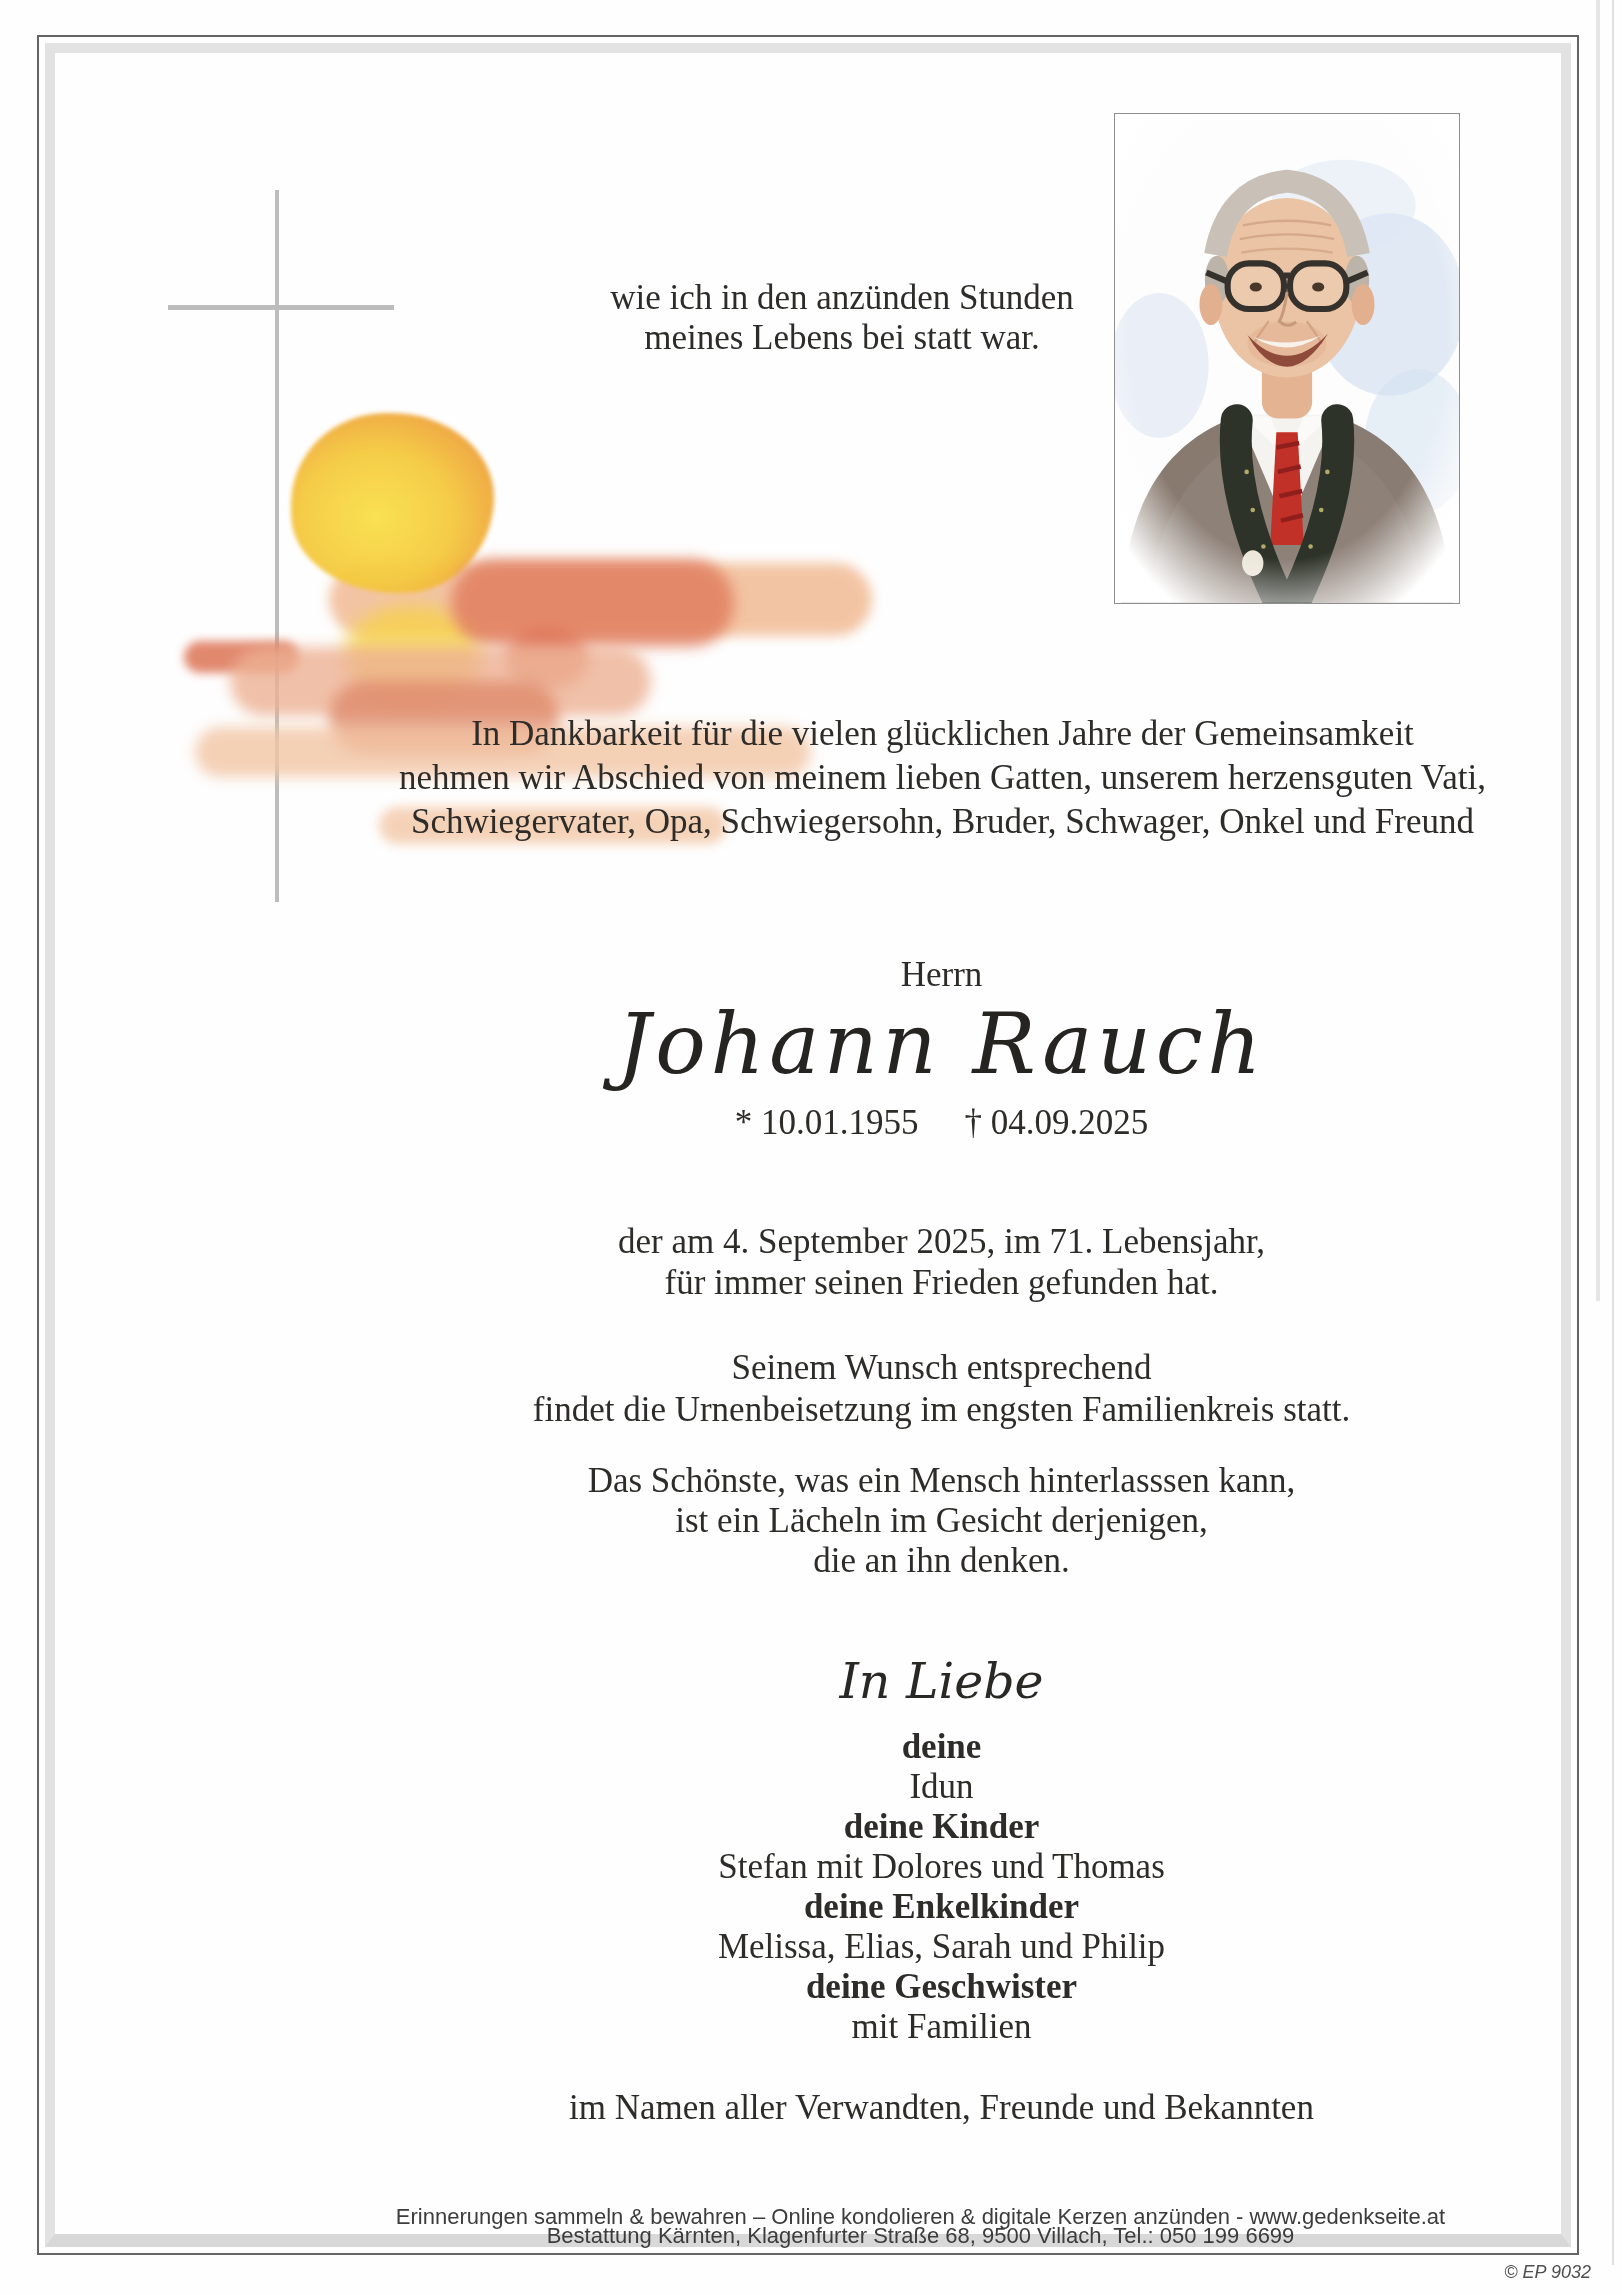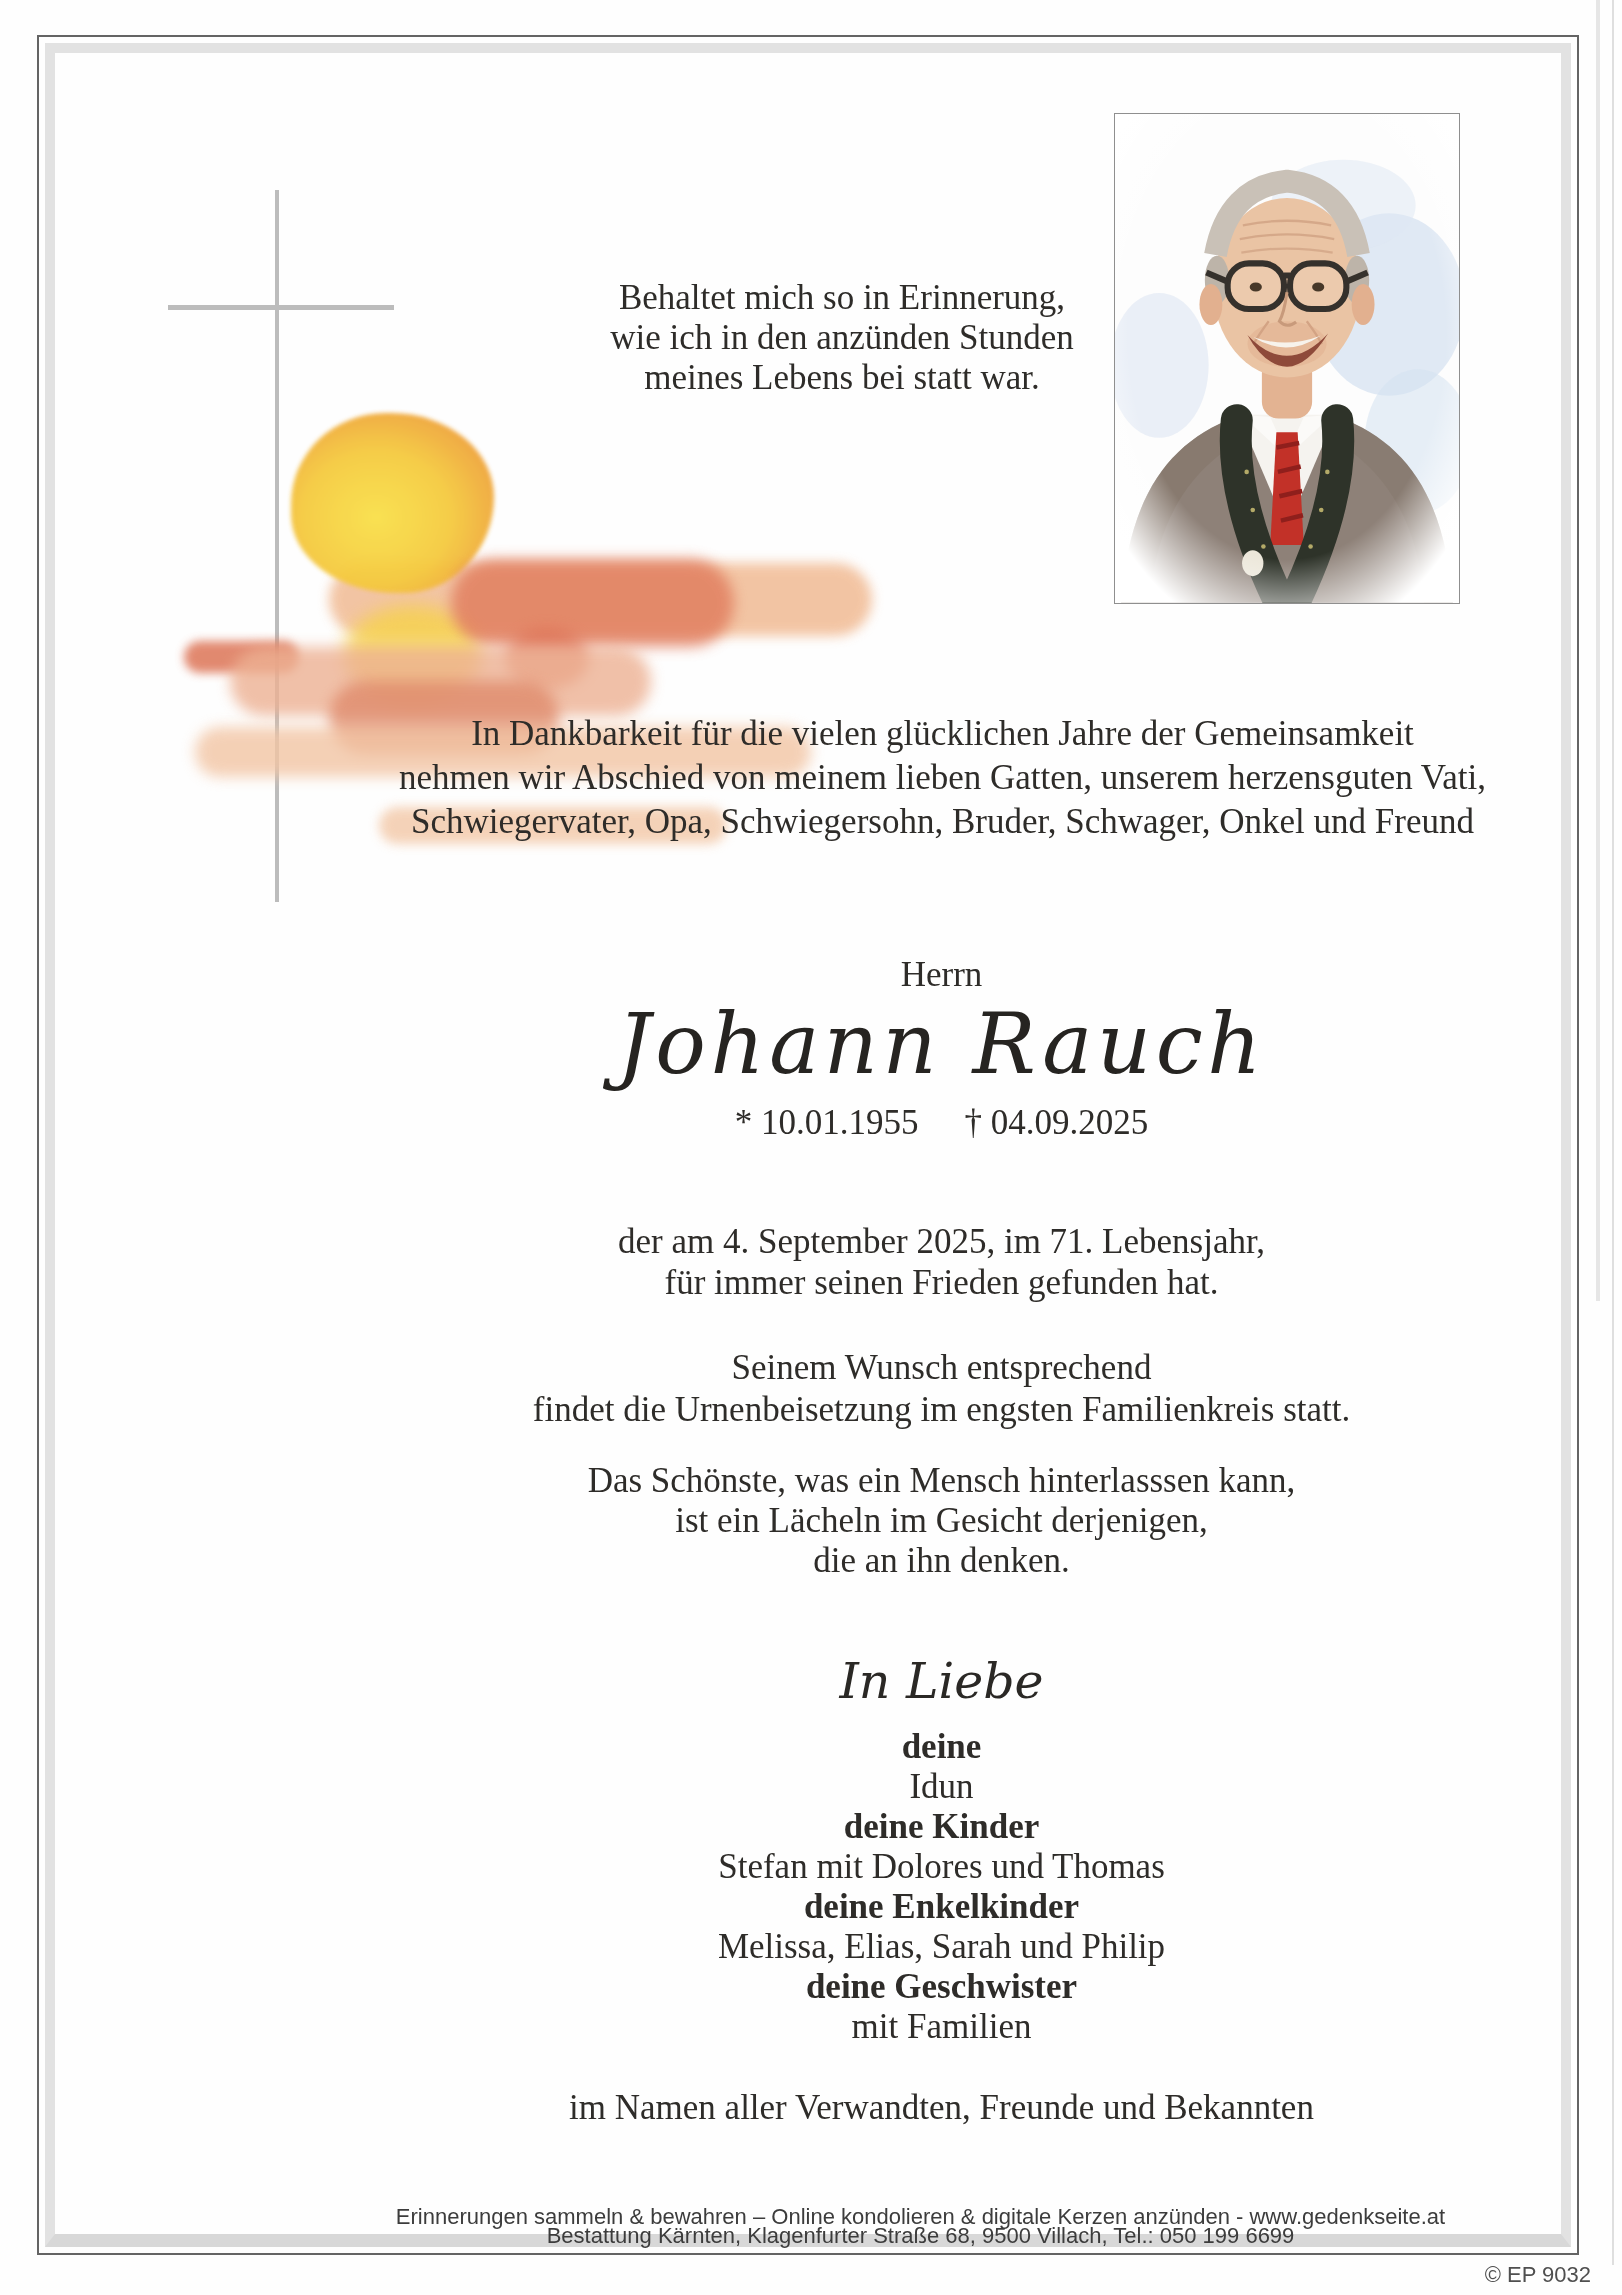--- a/index.html
+++ b/index.html
@@ -64,22 +64,22 @@
   .passing{left:253px; top:1221px; width:1377px; font-size:35px; line-height:41px;}
   .wish{left:253px; top:1347px; width:1377px; font-size:35px; line-height:42px;}
   .poem{left:253px; top:1461px; width:1377px; font-size:35px; line-height:40px;}
   .in-liebe{left:253px; top:1651px; width:1377px; font-size:49px; line-height:61px;
         font-family:"DejaVu Serif","Liberation Serif",serif; font-style:italic; color:#2a2825;}
   .mourners{left:253px; top:1727px; width:1377px; font-size:35px; line-height:40px;}
   .mourners .em{font-weight:bold;}
   .im-namen{left:253px; top:2088px; width:1377px; font-size:35px;}
   .footer{left:157px; top:2207px; width:1527px; font-size:22px; line-height:19px;
         font-family:"Liberation Sans","DejaVu Sans",sans-serif; color:#3c3c3c;}
-  .copyright{right:32px; top:2262px; position:absolute; font-size:22px;
-        font-family:"Liberation Sans","DejaVu Sans",sans-serif; color:#4f4f4f;}
+  .copyright{right:32px; top:2262px; position:absolute; font-size:18px;
+        font-family:"Liberation Sans","DejaVu Sans",sans-serif; color:#4f4f4f;font-style:italic;}
 </style>
 </head>
 <body>
 
 <div id="page">
 
   <div class="card-outer">
     <div class="card-inner"></div>
   </div>
 
@@ -165,21 +165,20 @@
       <path d="M252,272 Q264,288 272,302" stroke="#d3a384" stroke-width="3" fill="none"></path>
 
       <path d="M174,290 Q226,346 280,288 Q254,330 226,332 Q196,330 174,290 Z" fill="#8e4a3a"></path>
       <path d="M182,293 Q226,321 270,291 Q226,308 182,293 Z" fill="#f7f3ec"></path>
 
       <rect width="452" height="642" fill="url(#vig)"></rect>
     </svg>
   </div>
 
   <div class="tc quote">
-    <div>Behaltet mich so in Erinnerung,</div>
     <div>wie ich in den anzünden Stunden</div>
     <div>meines Lebens bei statt war.</div>
   </div>
 
   <div class="tc farewell">
     <div>In Dankbarkeit für die vielen glücklichen Jahre der Gemeinsamkeit</div>
     <div>nehmen wir Abschied von meinem lieben Gatten, unserem herzensguten Vati,</div>
     <div>Schwiegervater, Opa, Schwiegersohn, Bruder, Schwager, Onkel und Freund</div>
   </div>
 

